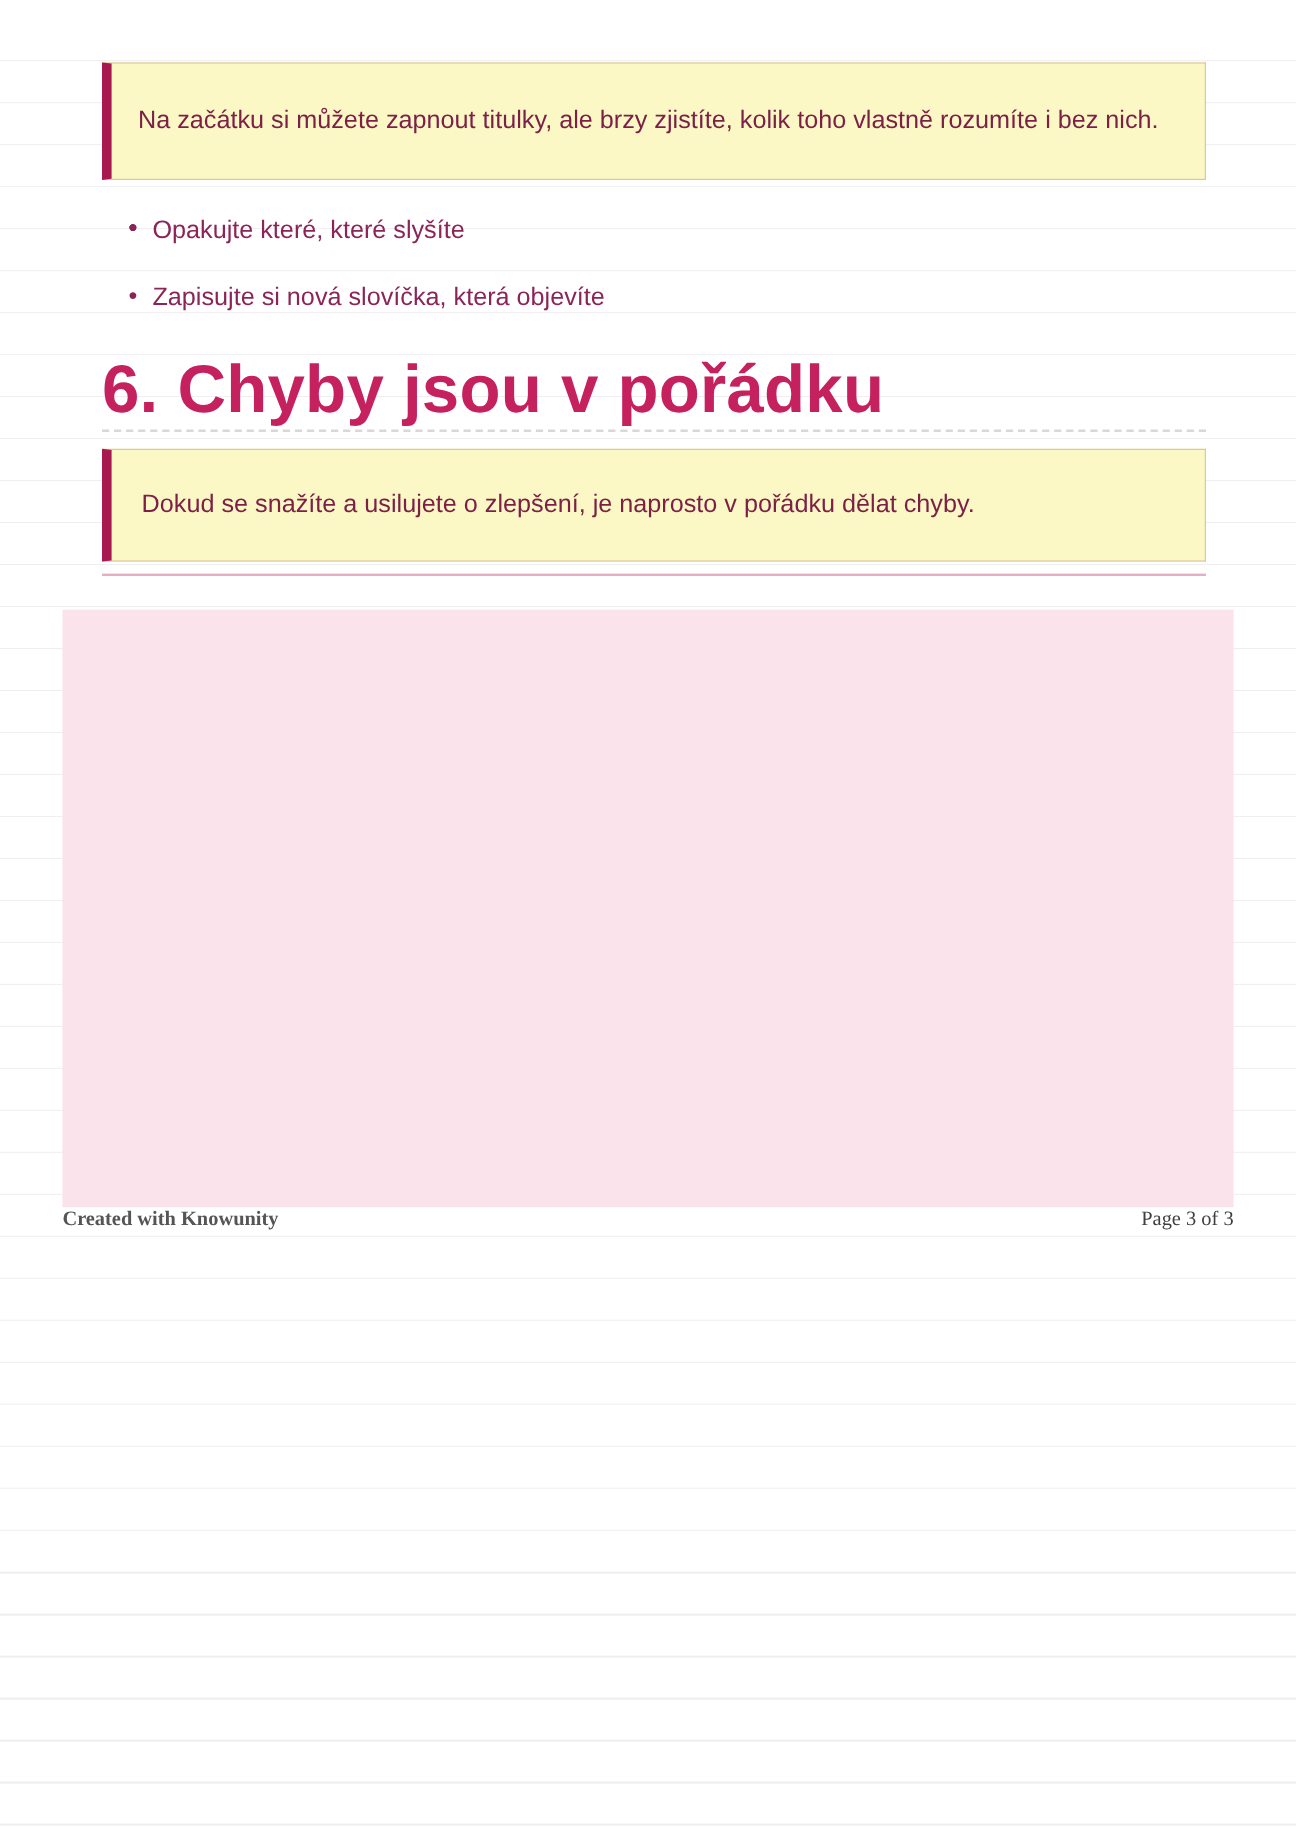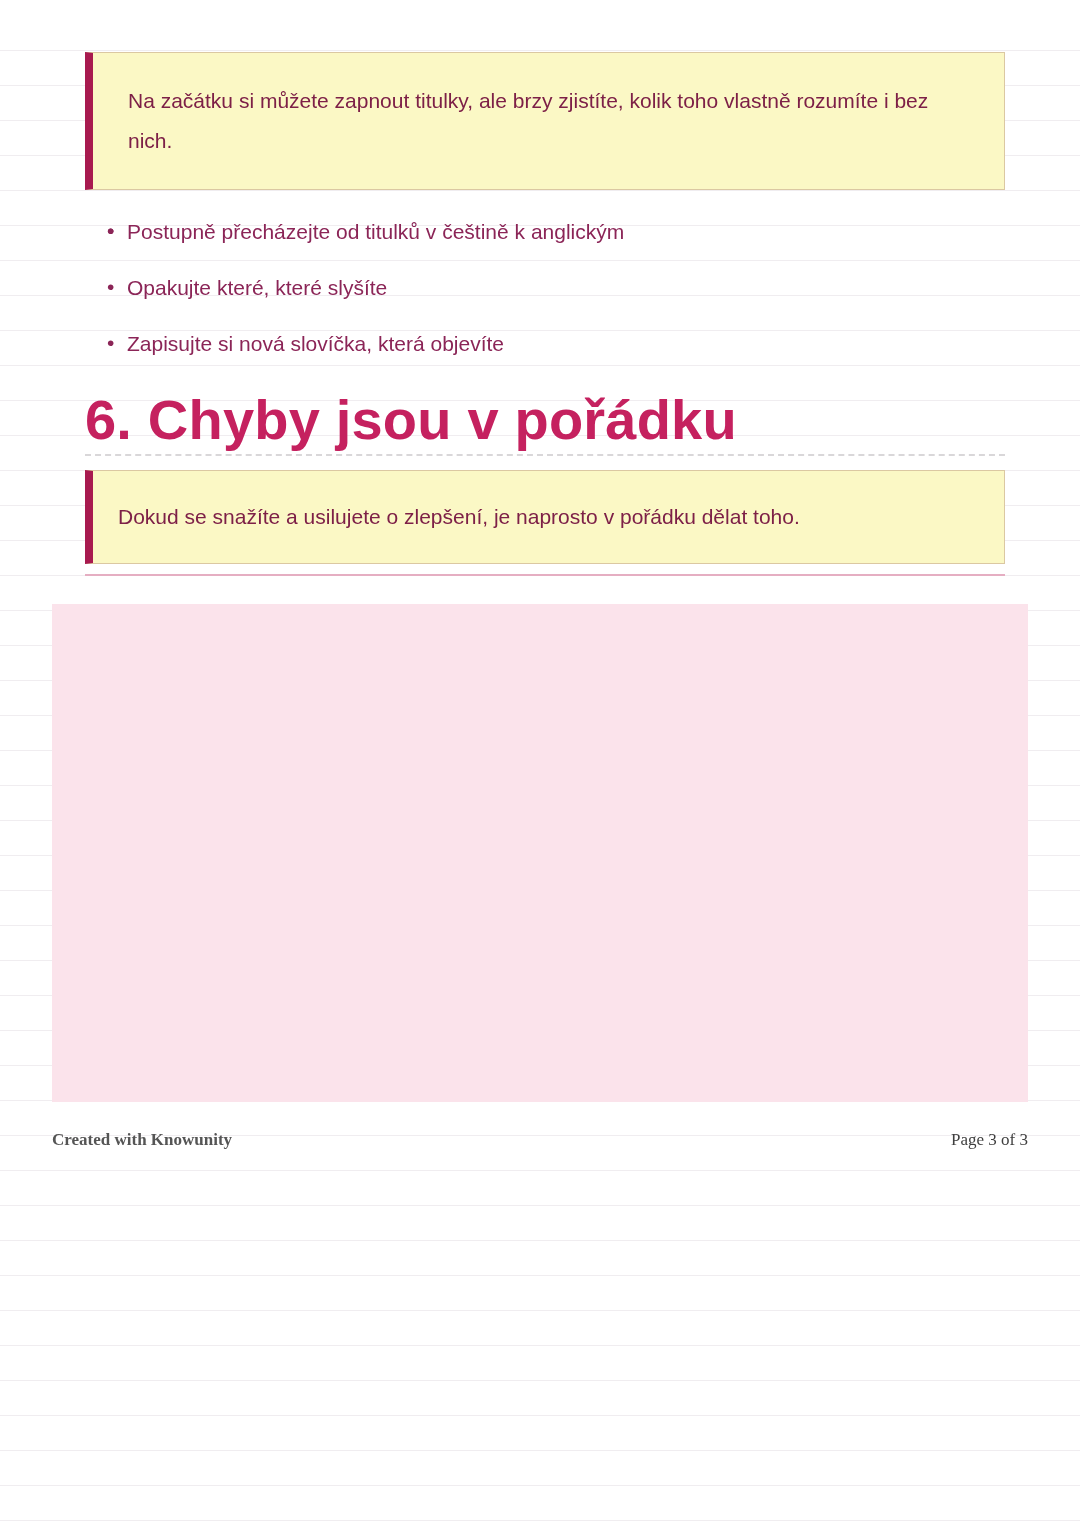--- a/index.html
+++ b/index.html
@@ -36,21 +36,21 @@
     background: #FBF8C5;
     border: 1px solid #DBC8A2;
     border-left: 8px solid #A81A4F;
     color: #7620444;
   }
   .callout p {
     font-size: 21px;
     line-height: 40px;
     color: #7D2047;
   }
-  .callout-1 { padding: 28px 30px 28px 35px; }
+  .callout-1 { padding: 28px 30px 28px 22px; }
   .callout-2 { margin-top: 14px; padding: 26px 30px 26px 25px; }
 
   
   ul.tips {
     list-style: none;
     margin-top: 28px;
   }
   ul.tips li {
     position: relative;
     padding-left: 42px;
@@ -100,21 +100,21 @@
   .image-block {
     margin-top: 28px;
     margin-left: -33px;
     width: 976px;
     height: 498px;
     background: #FBE3EB;
   }
 
   
   .footer {
-    margin-top: 28px;
+    margin-top: 0;
     margin-left: -33px;
     width: 976px;
     display: flex;
     justify-content: space-between;
     align-items: center;
     font-family: "Liberation Serif", "DejaVu Serif", serif;
     font-size: 17px;
     color: #4F4F4F;
   }
   .footer .branding { font-weight: 700; color: #555555; }
@@ -125,30 +125,30 @@
 
 <div class="page">
   <div class="content">
 
     <div class="callout callout-1">
       <p>Na začátku si můžete zapnout titulky, ale brzy zjistíte, kolik toho vlastně rozumíte i bez nich.</p>
     </div>
 
     <ul class="tips">
       <li><span class="bullet-dot">•</span></li>
-      <li><span class="bullet-dot">•</span><span>Postupně přecházejte od titulků v češtině k anglickým</span></li>
+      <li><span class="bullet-dot">•</span></li>
       <li><span class="bullet-dot">•</span><span>Opakujte které, které slyšíte</span></li>
       <li><span class="bullet-dot">•</span><span>Zapisujte si nová slovíčka, která objevíte</span></li>
     </ul>
 
     <h2 class="section-heading">6. Chyby jsou v pořádku</h2>
 
 
     <div class="callout callout-2">
-      <p>Dokud se snažíte a usilujete o zlepšení, je naprosto v pořádku dělat toho.</p>
+      <p>Dokud se snažíte a usilujete o zlepšení, je naprosto v pořádku dělat chyby.</p>
     </div>
 
 
     <hr class="section-divider">
 
 
     <div class="image-block"></div>
 
     <div class="footer">
       <span class="branding">Created with Knowunity</span>

